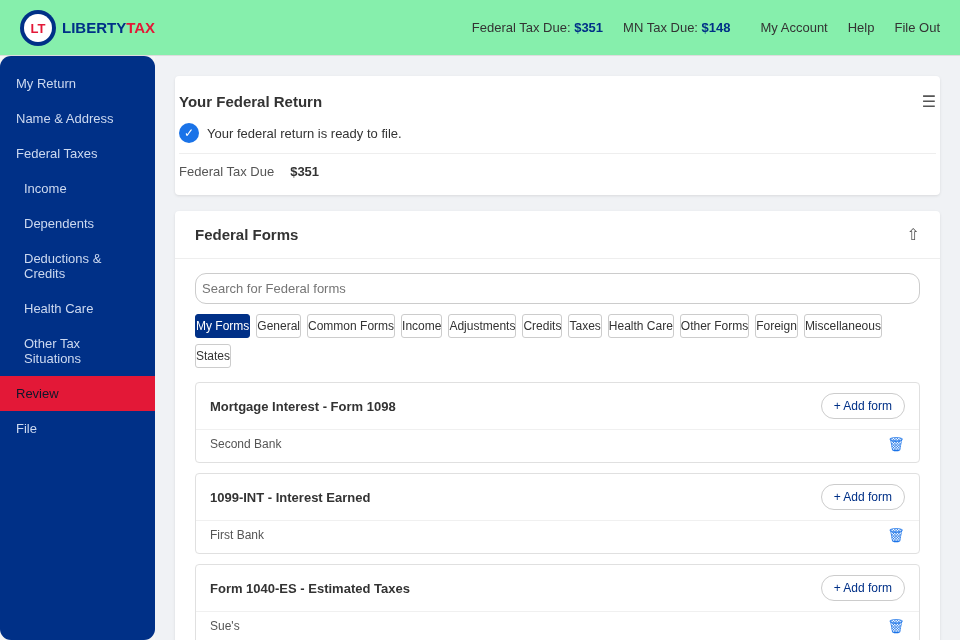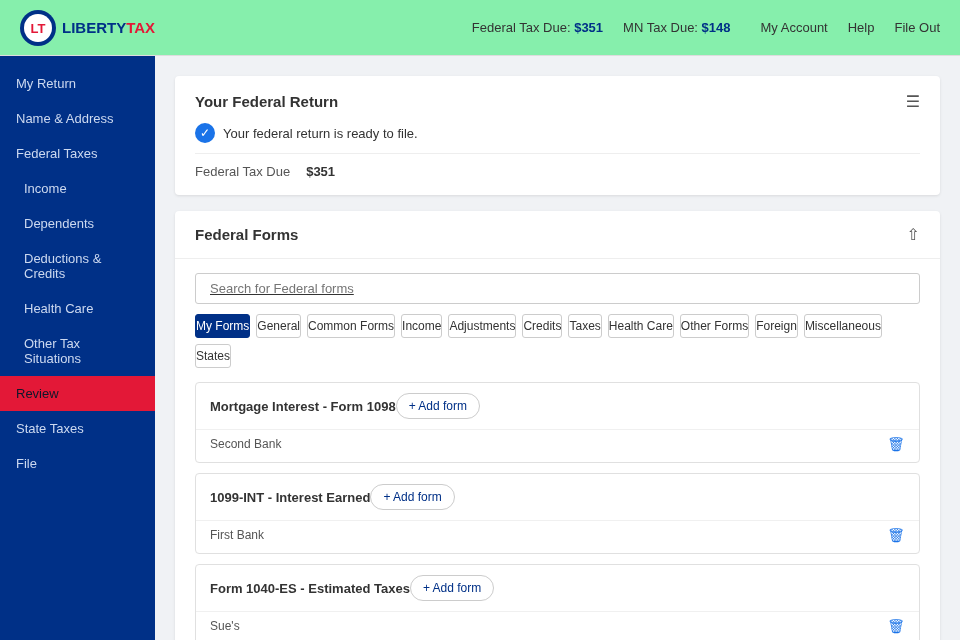--- a/index.html
+++ b/index.html
@@ -57,20 +57,21 @@
       height: calc(640px - 56px);
     }
 
     
     .sidebar {
       width: 155px;
       background: #003087;
       color: #fff;
       padding-top: 10px;
       flex-shrink: 0;
+      border-radius: 11px;
     }
     .sidebar-item {
       padding: 10px 16px;
       font-size: 13px;
       cursor: pointer;
       color: #ccd9f0;
     }
     .sidebar-item.active {
       background: #e31837;
       color: #0f172a;
@@ -85,21 +86,21 @@
       flex: 1;
       padding: 20px;
       overflow-y: auto;
       background: #f0f2f5;
     }
 
     
     .card {
       background: #fff;
       border-radius: 4px;
-      padding: 16px 20px;
+      padding: 16px 4px;
       margin-bottom: 16px;
       box-shadow: 0 1px 3px rgba(0,0,0,0.1);
     }
     .card-header {
       display: flex;
       align-items: center;
       justify-content: space-between;
       margin-bottom: 12px;
     }
     .card-title {
@@ -157,27 +158,26 @@
       color: #333;
     }
     .chevron-up {
       color: #555;
       font-size: 16px;
       cursor: pointer;
     }
     .forms-body { padding: 14px 20px; }
     .search-input {
       width: 100%;
-      padding: 7px 14px;
+      padding: 7px 6px;
       border: 1px solid #ccc;
-      border-radius: 3px;
+      border-radius: 11px;
       font-size: 13px;
       margin-bottom: 10px;
       color: #333;
-      text-decoration: underline;
     }
     .filter-tags {
       display: flex;
       flex-wrap: wrap;
       gap: 6px;
       margin-bottom: 14px;
     }
     .tag {
       padding: 4px 0;
       border: 1px solid #ccc;
@@ -195,21 +195,21 @@
 
     
     .form-item {
       border: 1px solid #e0e0e0;
       border-radius: 4px;
       margin-bottom: 10px;
     }
     .form-item-header {
       display: flex;
       align-items: center;
-      justify-content: flex-start;
+      justify-content: space-between;
       padding: 10px 14px;
     }
     .form-item-title {
       font-size: 13px;
       font-weight: bold;
       color: #333;
     }
     .add-form-btn {
       display: flex;
       align-items: center;
@@ -278,21 +278,20 @@
   <nav class="sidebar" id="sidebar-nav">
   <div class="sidebar-item">My Return</div>
       <div class="sidebar-item">Name &amp; Address</div>
       <div class="sidebar-item">Federal Taxes</div>
       <div class="sidebar-item sub-item">Income</div>
       <div class="sidebar-item sub-item">Dependents</div>
       <div class="sidebar-item sub-item">Deductions &amp; Credits</div>
       <div class="sidebar-item sub-item">Health Care</div>
       <div class="sidebar-item sub-item">Other Tax Situations</div>
       <div class="sidebar-item active">Review</div>
-      <div class="sidebar-item">State Taxes</div>
       <div class="sidebar-item">File</div>
     </nav>
 
   <main class="main">
 
     <div class="card">
       <div class="card-header">
         <span class="card-title">Your Federal Return</span>
         <span class="hamburger-icon">☰</span>
       </div>

